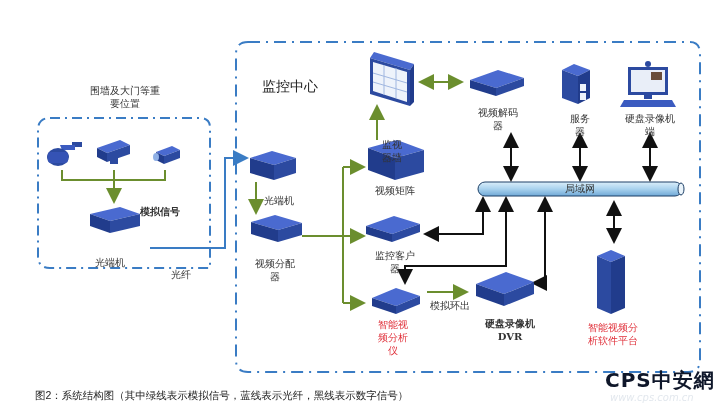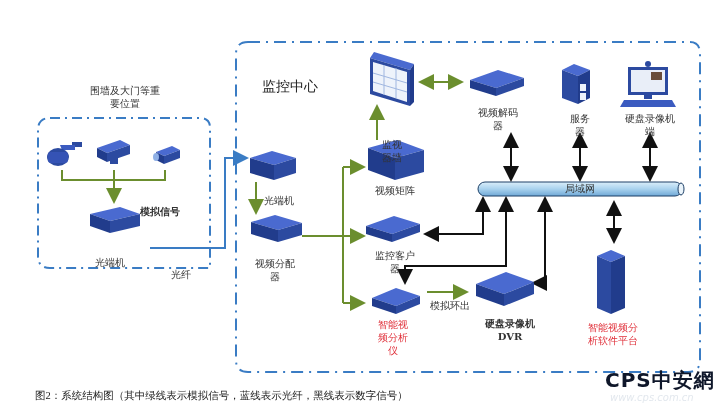--- a/index.html
+++ b/index.html
@@ -3,21 +3,21 @@
 <meta charset="utf-8">
 <style>
   html, body { margin: 0; padding: 0; background: #ffffff; }
   body { width: 727px; height: 414px; position: relative; overflow: hidden;
          font-family: "DejaVu Serif", "Liberation Serif", serif; }
   #diagram { position: absolute; left: 0; top: 0; width: 727px; height: 414px; }
   .lbl { position: absolute; font-size: 10px; color: #333; text-align: center; line-height: 13px; white-space: pre-line; }
   .lbl.red { color: #e0303a; }
   .lbl.big { font-size: 14px; color: #222; }
   .caption { position: absolute; left: 35px; top: 389px; font-size: 10.5px; color: #222;
-             font-family: Liberation Serif, serif; white-space: nowrap; }
+             font-family: Liberation Sans, sans-serif; white-space: nowrap; }
   .watermark { position: absolute; left: 605px; top: 367px; font-family: "DejaVu Sans", sans-serif;
                color: #0f172a; font-size: 20px; font-weight: bold; letter-spacing: 1px; }
   .watermark-url { position: absolute; left: 610px; top: 392px; font-family: "DejaVu Sans", sans-serif;
                color: #e3e8ee; font-size: 10px; font-style: italic; }
 </style>
 </head>
 <body>
 
 <svg id="diagram" viewBox="0 0 727 414" xmlns="http://www.w3.org/2000/svg">
   <defs>

